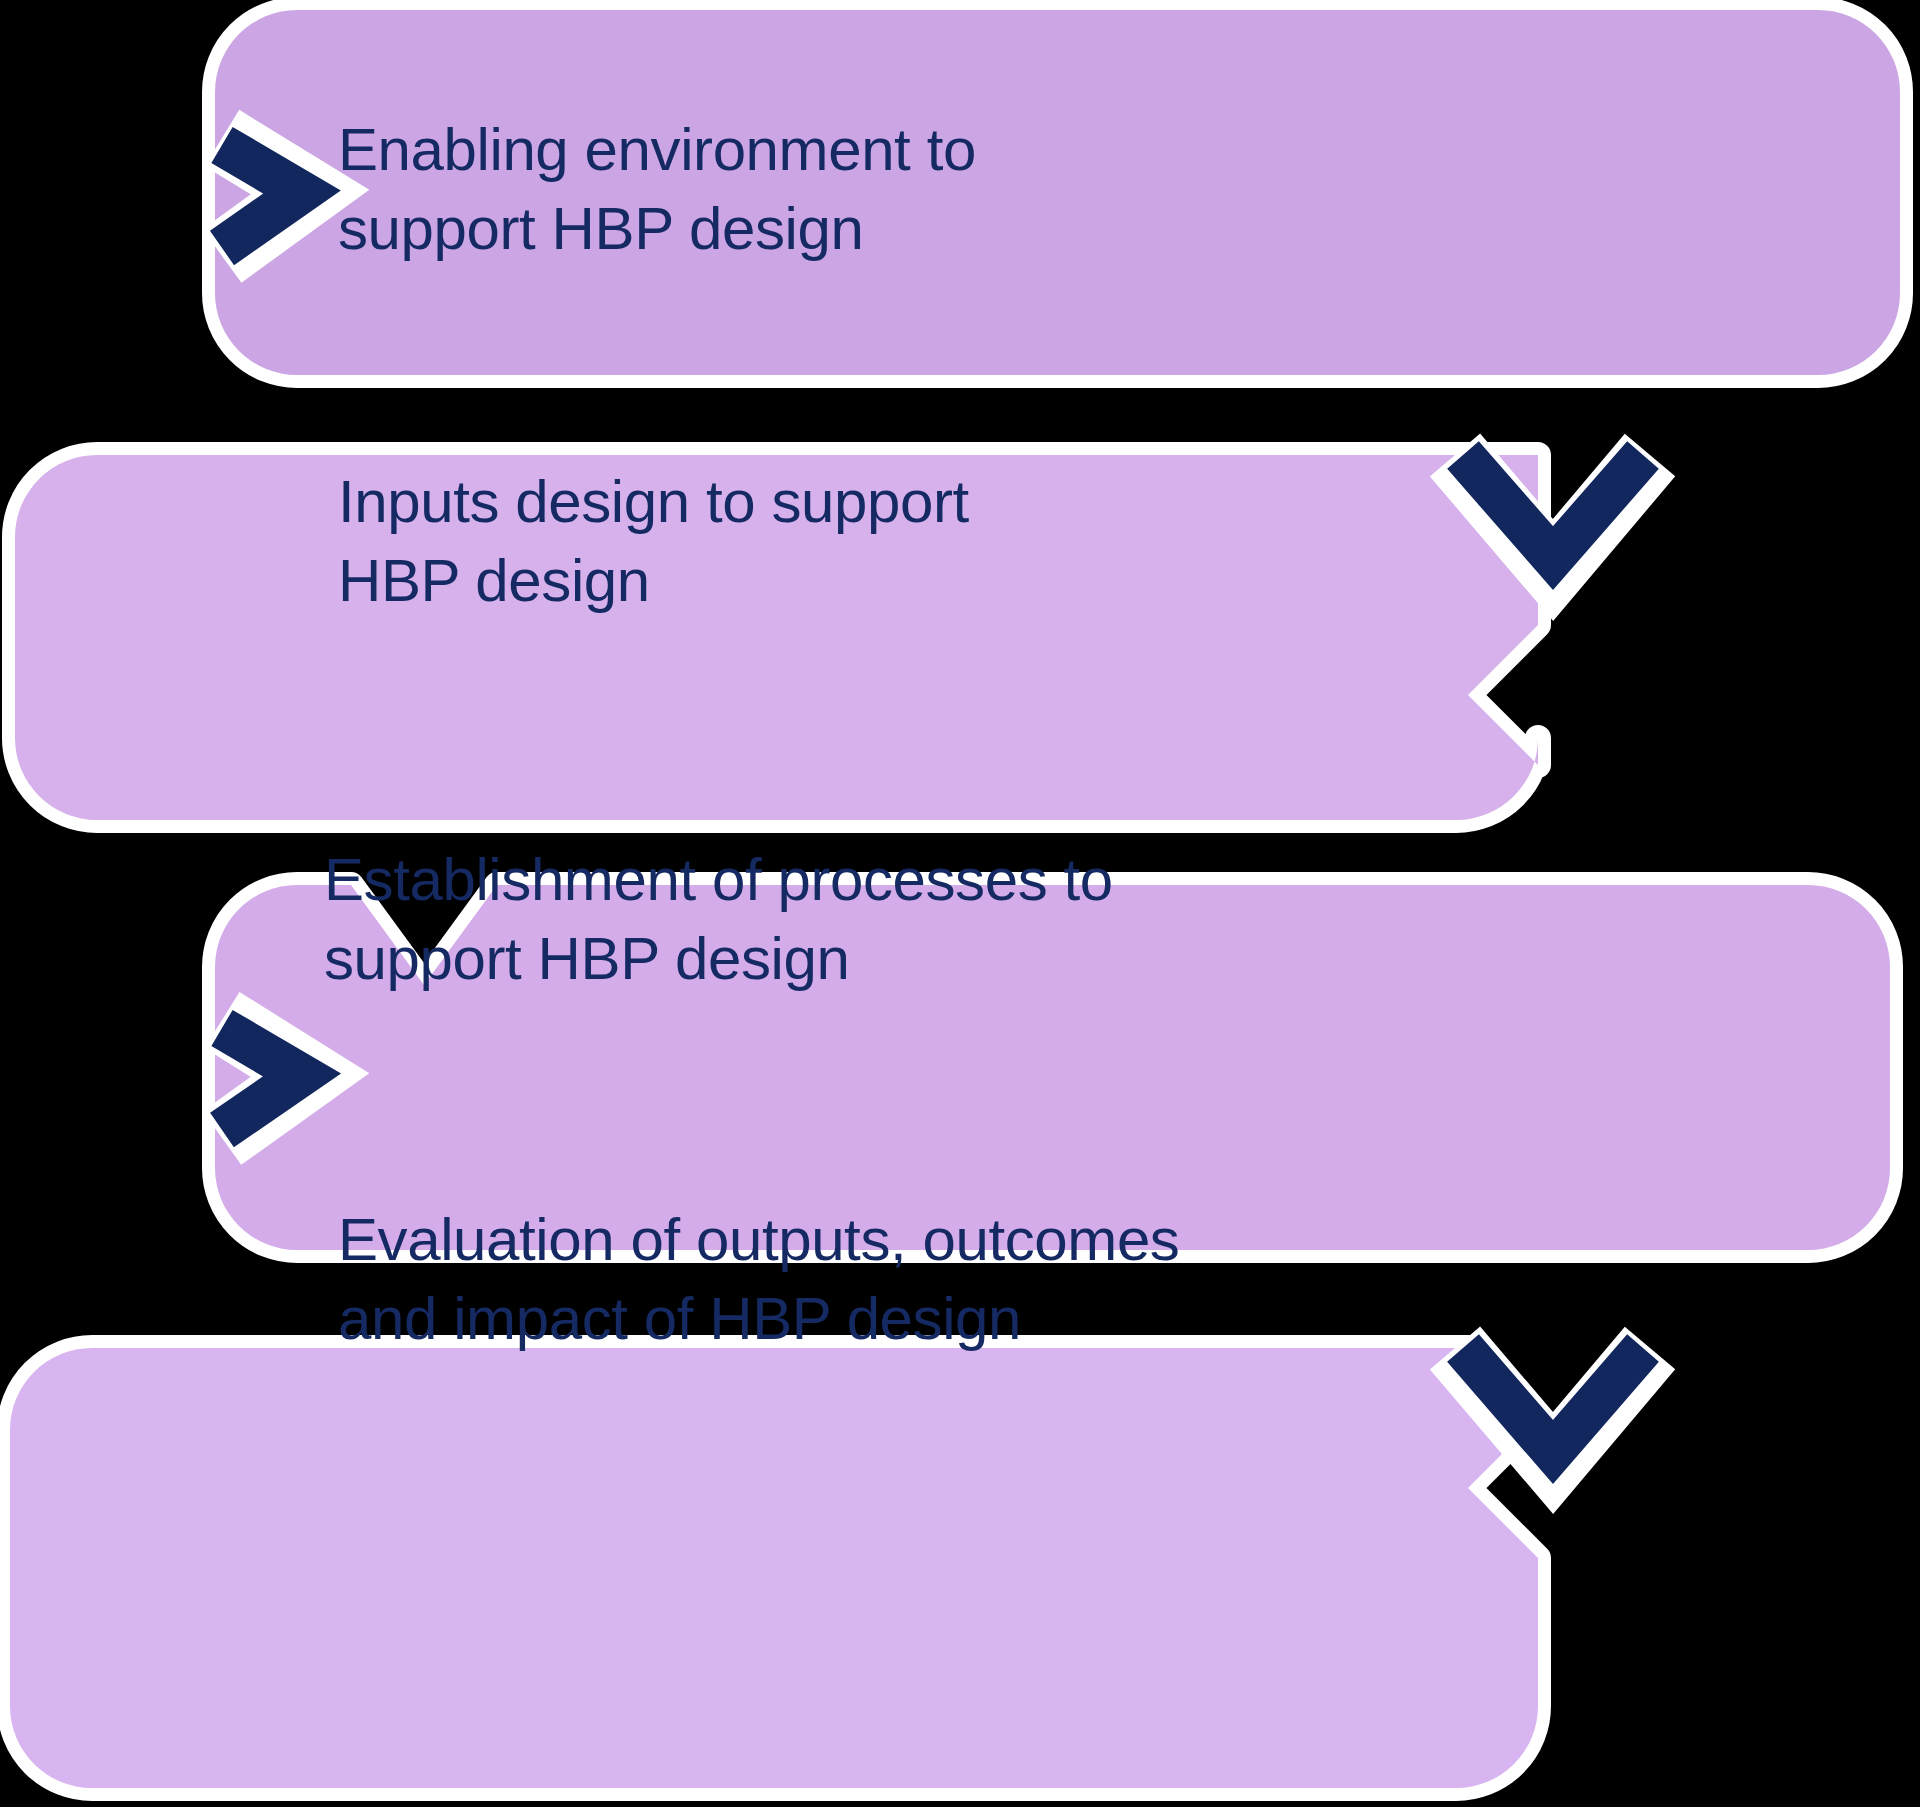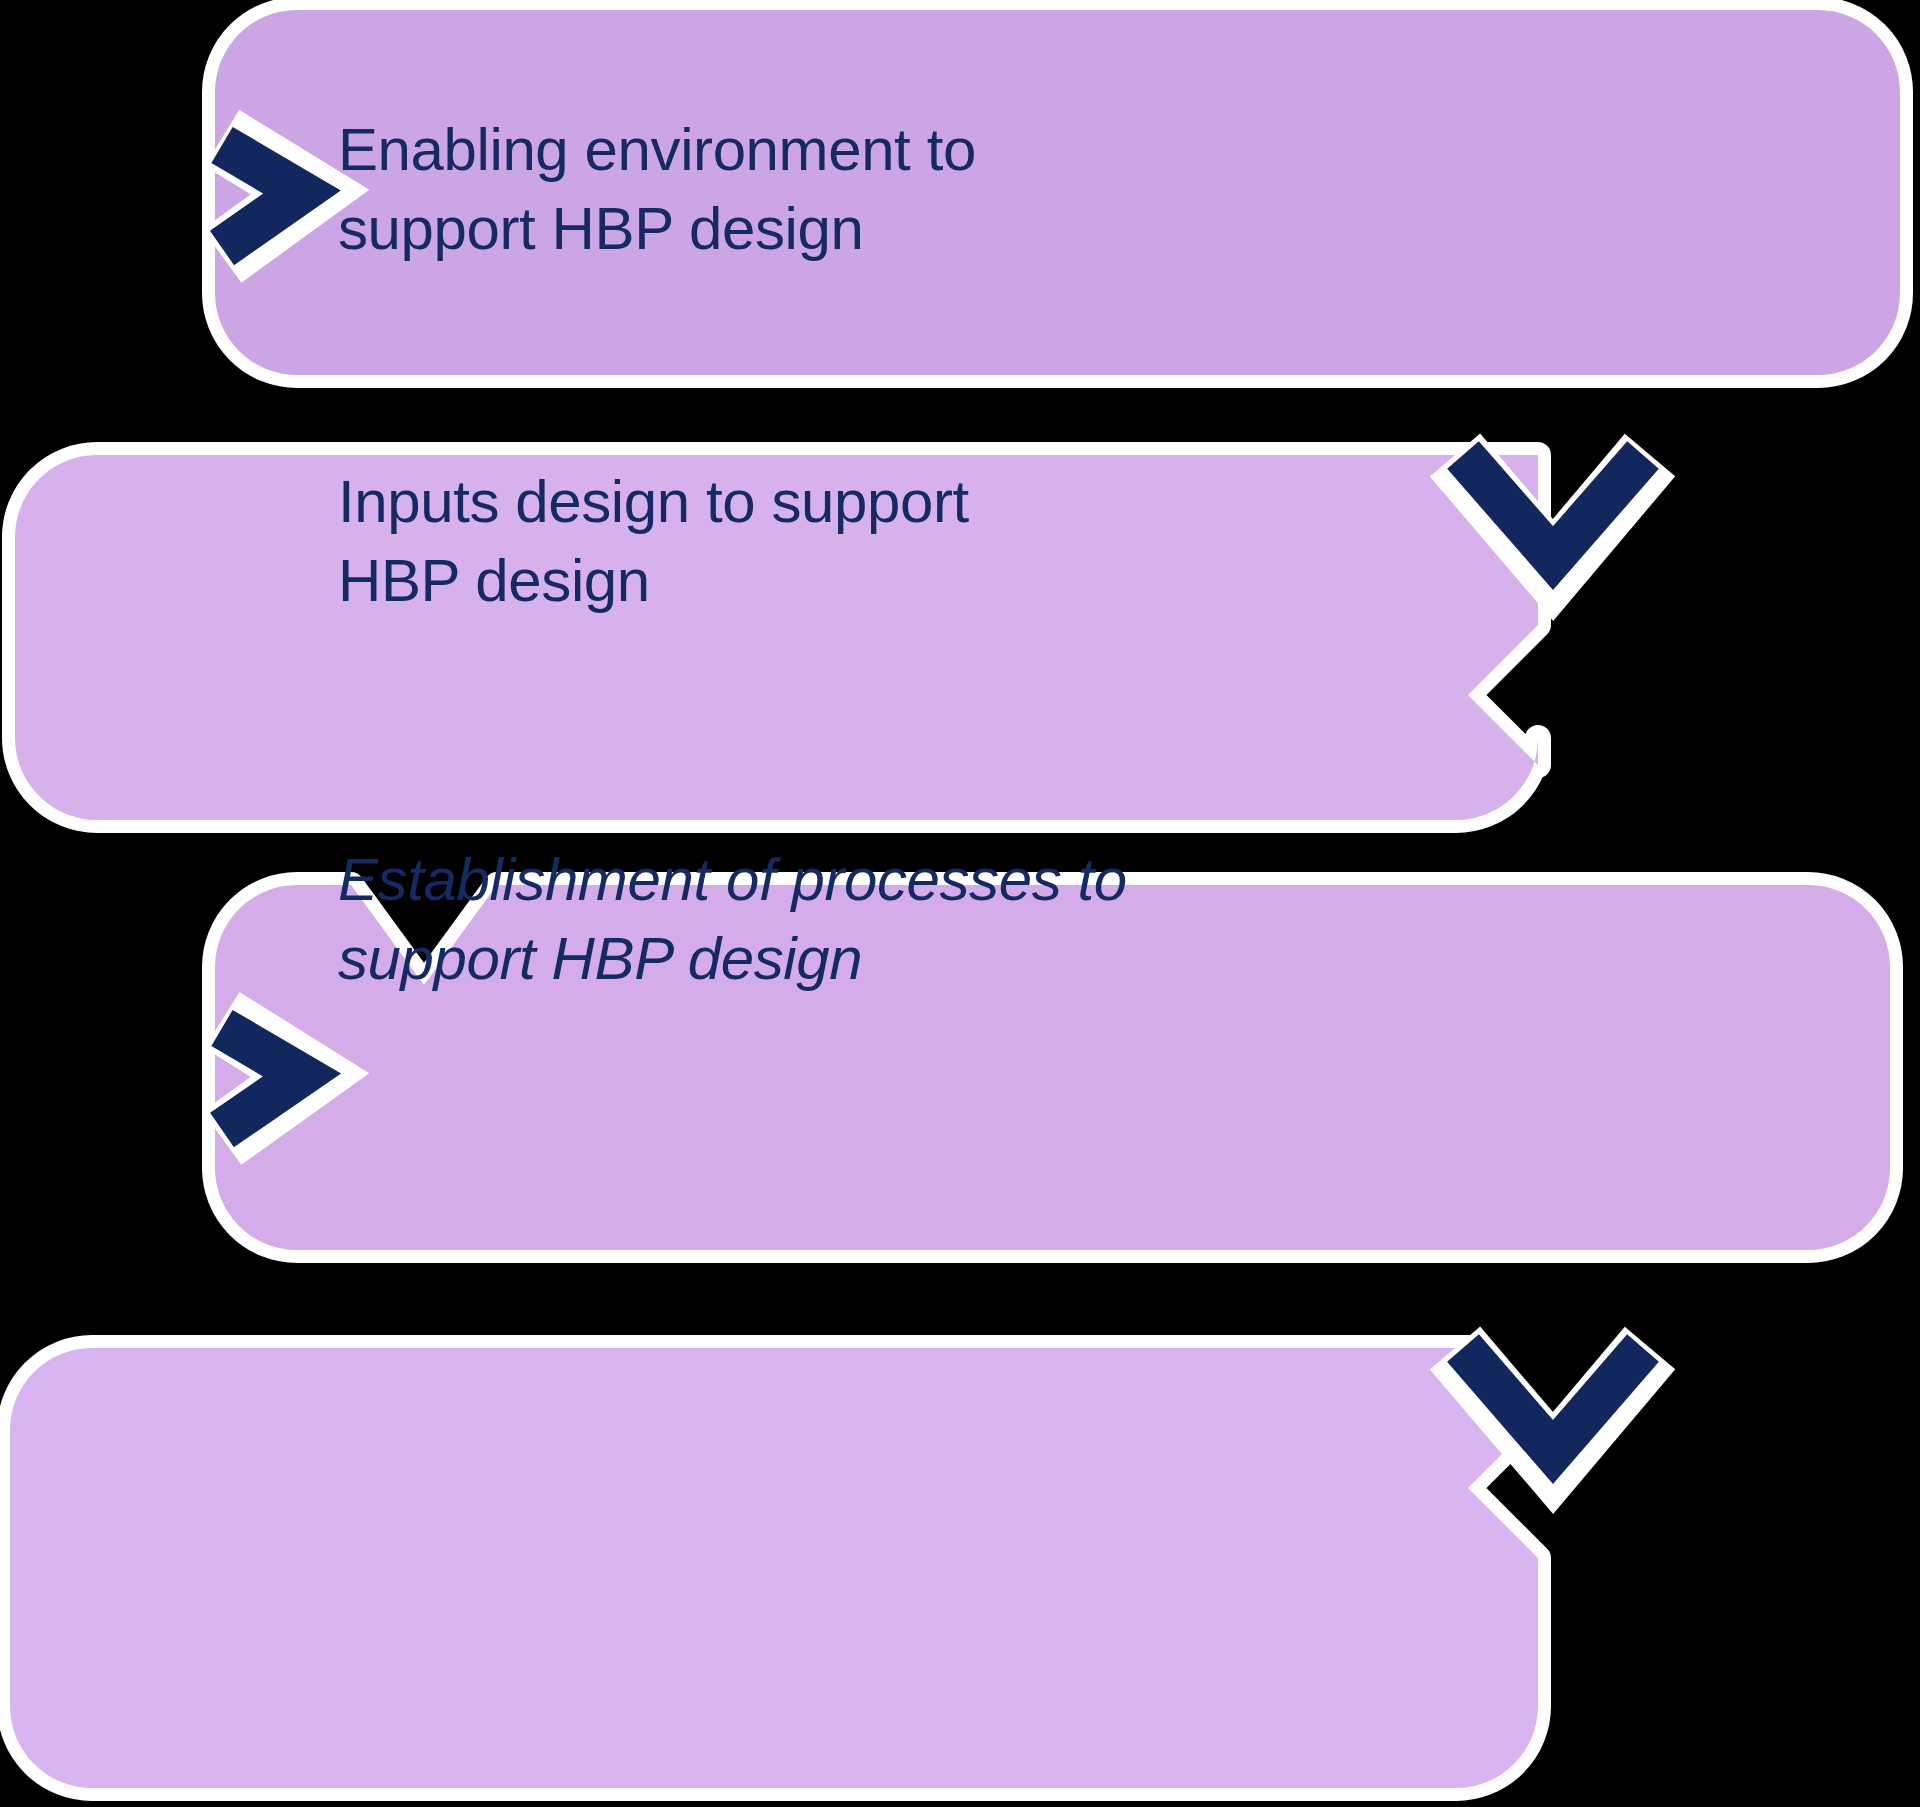--- a/index.html
+++ b/index.html
@@ -14,21 +14,21 @@
     font-family:"Liberation Sans","DejaVu Sans",sans-serif;
     font-weight:400;
     font-size:60px;
     line-height:1.32;
     letter-spacing:-0.4px;
     white-space:pre-line;
     pointer-events:none;
   }
   #label-1{left:338px;top:110px;}
   #label-2{left:338px;top:462px;}
-  #label-3{left:338px;top:840px;font-style:italic;}
+  #label-3{left:324px;top:840px;}
   #label-4{left:338px;top:1200px;}
 </style>
 </head>
 <body>
 
 <div id="stage" style="background: rgb(0, 0, 0);">
 
   <svg width="1920" height="1807" viewBox="0 0 1920 1807">
 
     <g>
@@ -156,14 +156,16 @@
 
   <div id="label-1" class="step-label" style="color: rgb(21, 42, 99);">Enabling environment to
 support HBP design</div>
 
   <div id="label-2" class="step-label" style="color: rgb(21, 42, 99);">Inputs design to support
 HBP design</div>
 
   <div id="label-3" class="step-label" style="color: rgb(21, 42, 99);">Establishment of processes to
 support HBP design</div>
 
+  <div id="label-4" class="step-label" style="color: rgb(21, 42, 99);">Evaluation of outputs, outcomes
+and impact of HBP design</div>
 
 </div>
 
 </body></html>

